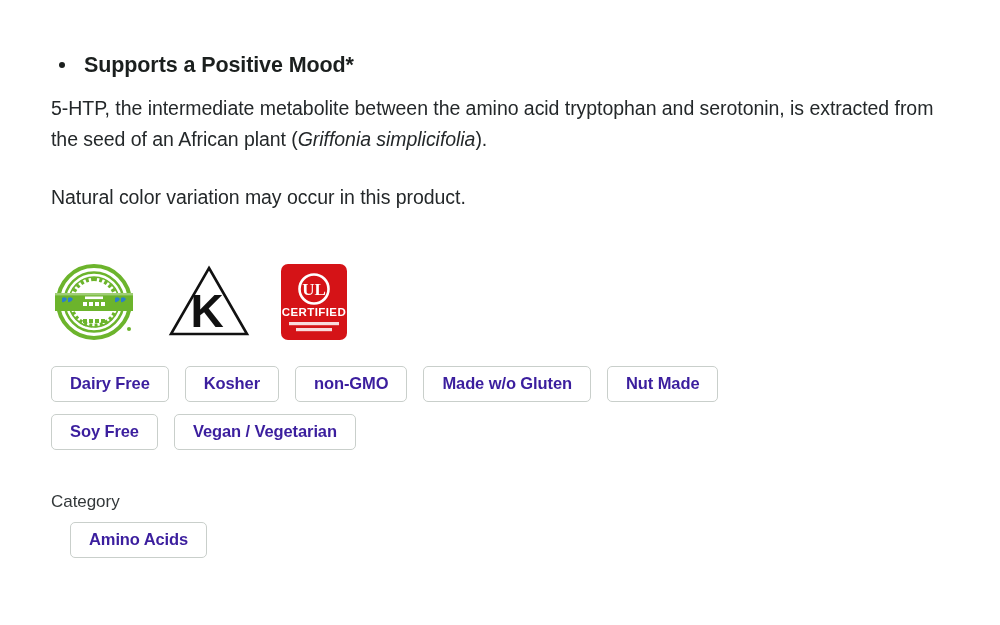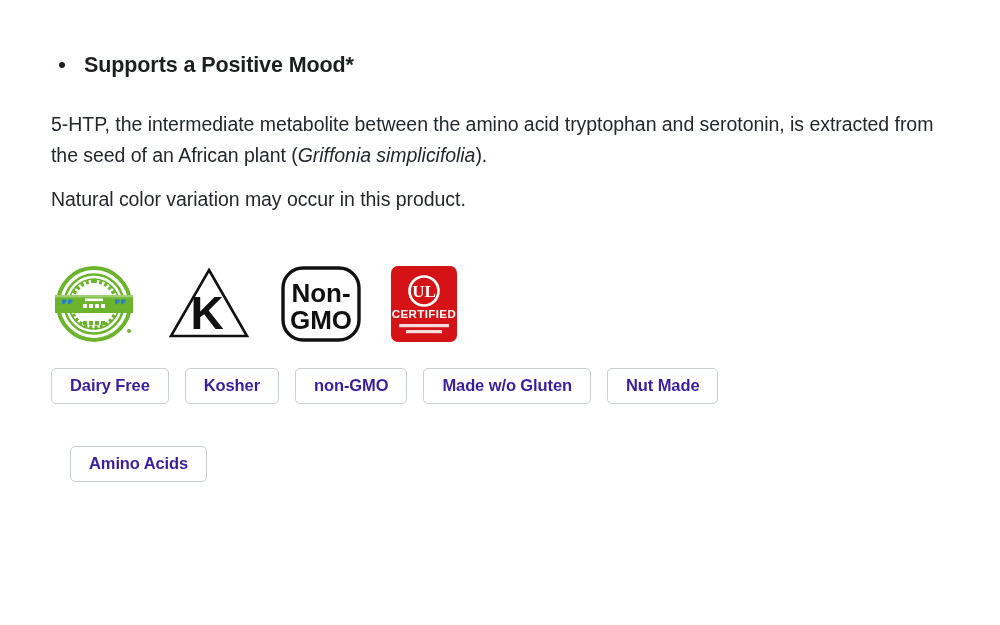--- a/index.html
+++ b/index.html
@@ -53,22 +53,22 @@
   
   .body-text {
     margin: 0;
     padding: 0 0 0 11px;
     font-size: 19.5px;
     line-height: 1.62;
     color: #24282a;
     letter-spacing: -0.05px;
     max-width: 935px;
   }
-  .p1 { margin-top: 30px; }
-  .p2 { margin-top: 12px; }
+  .p1 { margin-top: 14px; }
+  .p2 { margin-top: 26px; }
   .body-text i { font-style: italic; }
 
   
   .badges {
     display: flex;
     align-items: flex-end;
     gap: 26px;
     padding-left: 11px;
     margin-top: 46px;
     height: 86px;
@@ -180,27 +180,20 @@
       </svg>
     </span>
 
     <span class="badge">
       <svg width="88" height="80" viewBox="0 0 88 80" aria-hidden="true">
         <polygon points="44,6 82,72 6,72" fill="#ffffff" stroke="#111111" stroke-width="2.6"></polygon>
         <text x="42" y="65" text-anchor="middle" font-family="'Liberation Sans', sans-serif" font-size="46" font-weight="700" fill="#111111">K</text>
       </svg>
     </span>
 
-    <span class="badge">
-      <svg width="84" height="80" viewBox="0 0 84 80" aria-hidden="true">
-        <rect x="4" y="4" width="76" height="72" rx="20" ry="20" fill="#ffffff" stroke="#111111" stroke-width="3.4"></rect>
-        <text x="42" y="38" text-anchor="middle" font-family="'Liberation Sans', sans-serif" font-size="26" font-weight="700" fill="#111111">Non-</text>
-        <text x="42" y="65" text-anchor="middle" font-family="'Liberation Sans', sans-serif" font-size="26" font-weight="700" fill="#111111">GMO</text>
-      </svg>
-    </span>
 
     <span class="badge">
       <svg width="70" height="80" viewBox="0 0 70 80" aria-hidden="true">
         <rect x="2" y="2" width="66" height="76" rx="7" ry="7" fill="#d51317"></rect>
         <circle cx="35" cy="27" r="14.5" fill="none" stroke="#ffffff" stroke-width="2.6"></circle>
         <text x="35" y="33" text-anchor="middle" font-family="'Liberation Serif', serif" font-size="17" font-weight="700" fill="#ffffff">UL</text>
         <text x="35" y="54" text-anchor="middle" font-family="'Liberation Sans', sans-serif" font-size="11.5" font-weight="700" letter-spacing="0.4" fill="#ffffff">CERTIFIED</text>
         <g fill="#ffffff" opacity="0.85">
           <rect x="10" y="60" width="50" height="3.2"></rect>
           <rect x="17" y="66" width="36" height="3.2"></rect>
@@ -213,22 +206,27 @@
   <div class="tag-rows">
 
     <div class="tag-row">
       <a class="tag-pill" href="#">Dairy Free</a>
       <a class="tag-pill" href="#">Kosher</a>
       <a class="tag-pill" href="#">non-GMO</a>
       <a class="tag-pill" href="#">Made w/o Gluten</a>
       <a class="tag-pill" href="#">Nut Made</a>
     </div>
 
+    <div class="tag-row">
+      <a class="tag-pill" href="#">Soy Free</a>
+      <a class="tag-pill" href="#">Vegan / Vegetarian</a>
+    </div>
 
   </div>
 
   <div class="category-block">
+    <div class="category-label">Category</div>
     <div class="category-row">
       <a class="tag-pill" href="#">Amino Acids</a>
     </div>
   </div>
 
 </div>
 
 </body></html>

